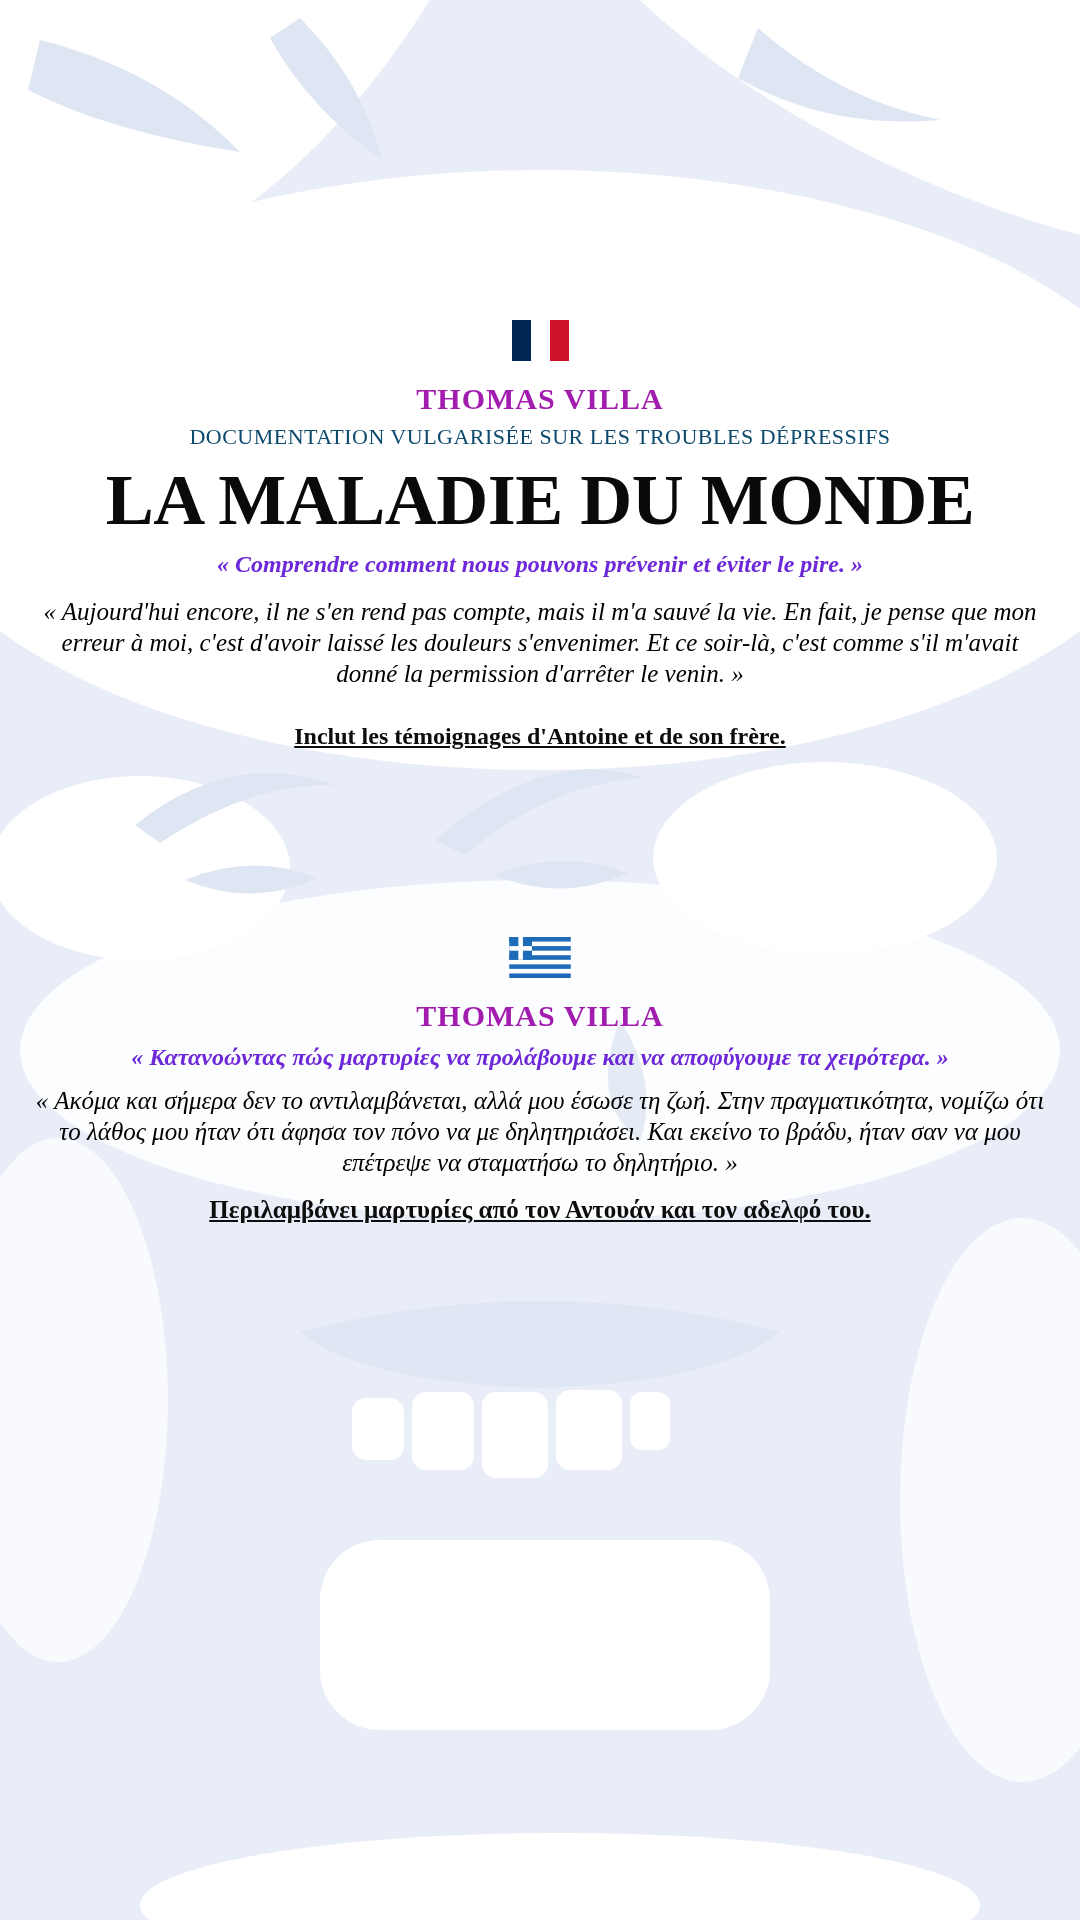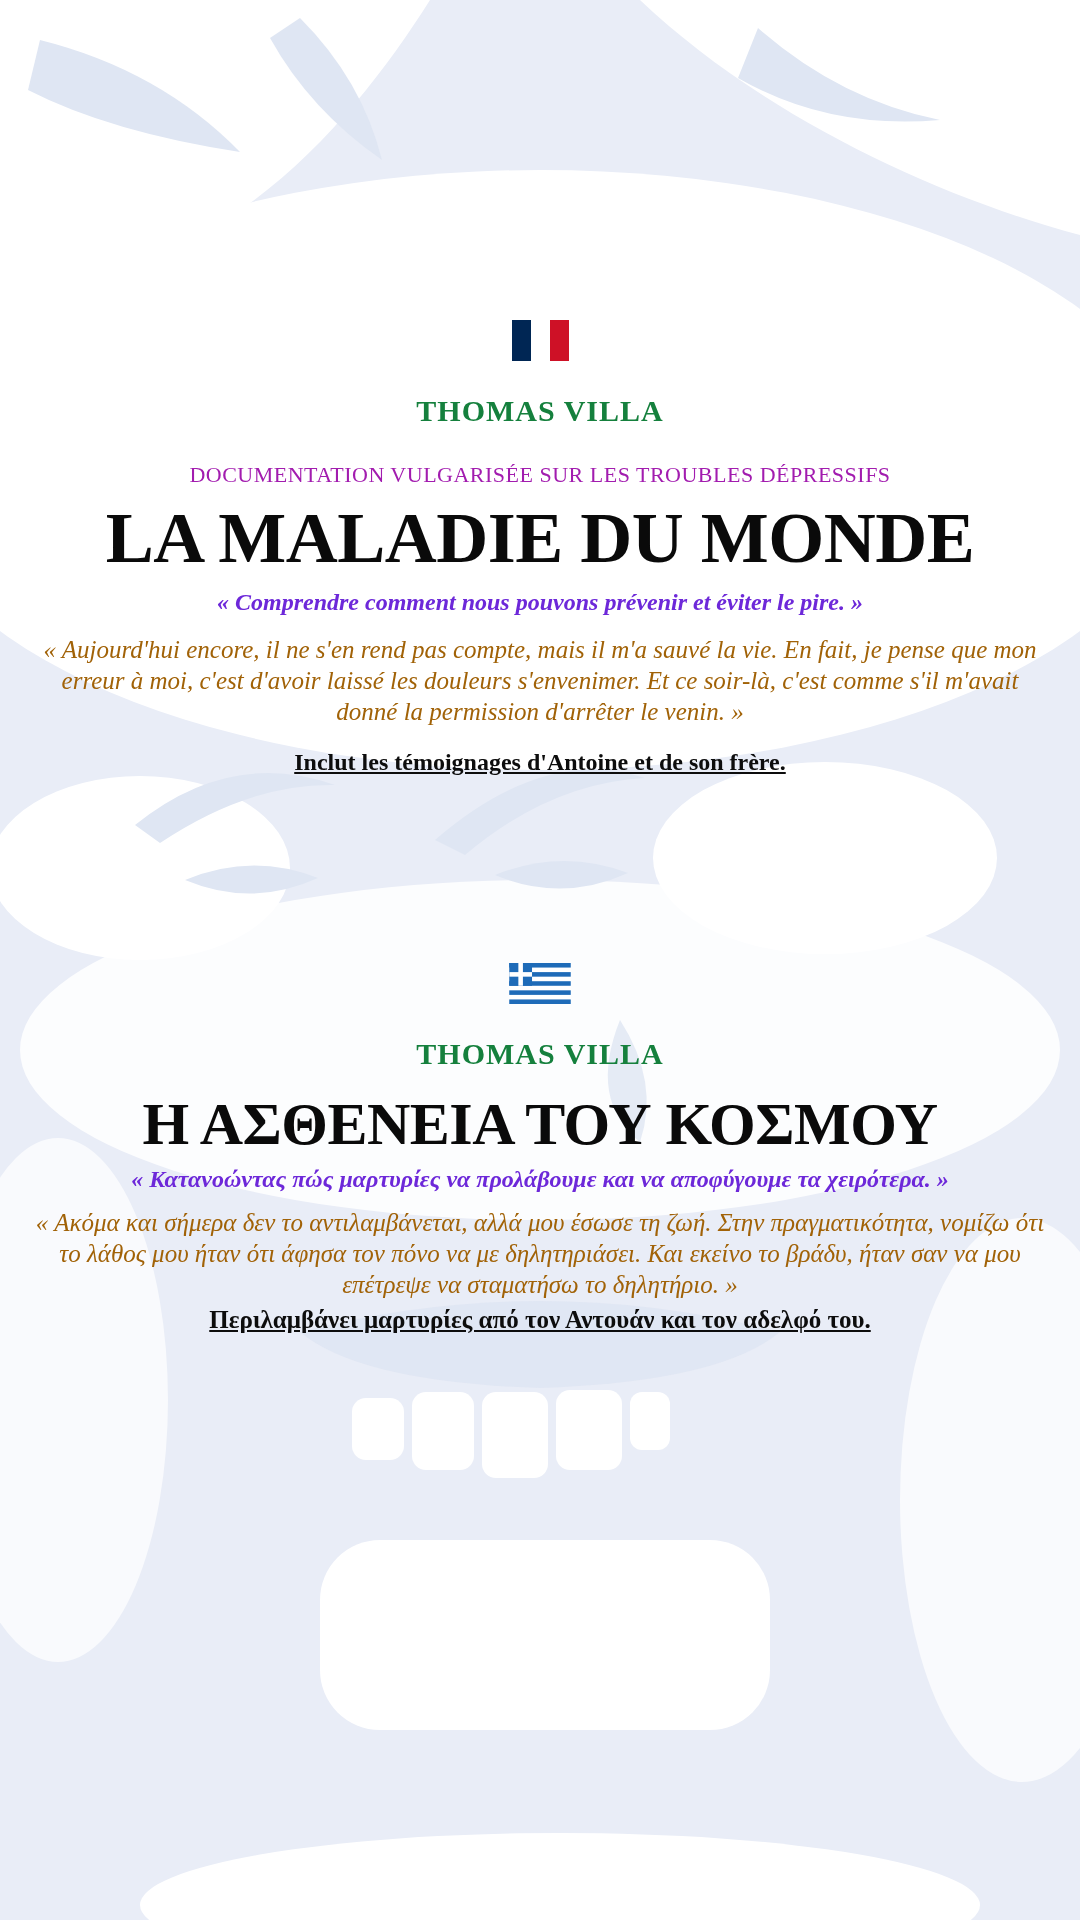--- a/index.html
+++ b/index.html
@@ -28,41 +28,41 @@
   .fr-white{background:var(--flag-fr-white,#ffffff);}
   .fr-red{background:var(--flag-fr-red,#ce1126);}
 
   
   .flag-gr{width:62px;height:41px;display:block;margin-bottom:21px;}
   .gr-blue{fill:var(--flag-gr-blue,#1e6bb8);}
   .gr-white{fill:var(--flag-gr-white,#ffffff);}
 
   .author{
     font-size:30px;font-weight:bold;letter-spacing:1px;line-height:1.1;
-    margin:12px;color:#15803d;
+    margin:0;color:#a21caf;
   }
   .subtitle{
-    margin-top:23px;font-size:22px;letter-spacing:0.5px;white-space:nowrap;
-    color:#a21caf;line-height:1.2;text-align:right;
+    margin-top:9px;font-size:22px;letter-spacing:0.5px;white-space:nowrap;
+    color:#0c4a6e;line-height:1.2;text-align:right;
   }
   .title{
     margin:0;font-weight:bold;color:#0a0a0a;line-height:1.0;letter-spacing:-0.5px;
     white-space:nowrap;
   }
   .title-fr{margin-top:14px;font-size:72px;}
   .title-gr{margin-top:12px;font-size:60px;}
   .tagline{
     font-size:24px;font-weight:bold;font-style:italic;color:#6d28d9;line-height:1.25;
     max-width:1000px;
   }
   .tagline-fr{margin-top:13px;}
   .tagline-gr{margin-top:10px;}
   .quote{
-    font-style:italic;font-size:25px;line-height:31px;color:#a16207;
-    width:1016px;margin:0;
+    font-style:italic;font-size:25px;line-height:31px;color:#000000;
+    width:1016px;margin:12px;
   }
   .quote-fr{margin-top:17px;}
   .quote-gr{margin-top:13px;}
   .mention{
     font-weight:bold;color:#0d0d0d;line-height:1.2;max-width:1000px;text-decoration:underline;
   }
   .mention-fr{margin-top:21px;font-size:24px;}
   .mention-gr{margin-top:5px;font-size:25px;}
 </style>
 </head>
@@ -128,19 +128,18 @@
         <rect y="12" width="27" height="2"></rect>
         <rect y="16" width="27" height="2"></rect>
         <rect x="0" y="0" width="10" height="10"></rect>
       </g>
       <g class="gr-white">
         <rect x="4" y="0" width="2" height="10"></rect>
         <rect x="0" y="4" width="10" height="2"></rect>
       </g>
     </svg>
     <h2 class="author">THOMAS VILLA</h2>
-    <h1 class="title title-gr">Η ΑΣΘΕΝΕΙΑ ΤΟΥ ΚΟΣΜΟΥ</h1>
     <div class="tagline tagline-gr">« Κατανοώντας πώς μαρτυρίες να προλάβουμε και να αποφύγουμε τα χειρότερα. »</div>
     <p class="quote quote-gr">« Ακόμα και σήμερα δεν το αντιλαμβάνεται, αλλά μου έσωσε τη ζωή. Στην πραγματικότητα, νομίζω ότι το λάθος μου ήταν ότι άφησα τον πόνο να με δηλητηριάσει. Και εκείνο το βράδυ, ήταν σαν να μου επέτρεψε να σταματήσω το δηλητήριο. »</p>
     <div class="mention mention-gr">Περιλαμβάνει μαρτυρίες από τον Αντουάν και τον αδελφό του.</div>
   </section>
 
 </div>
 
 </body></html>

